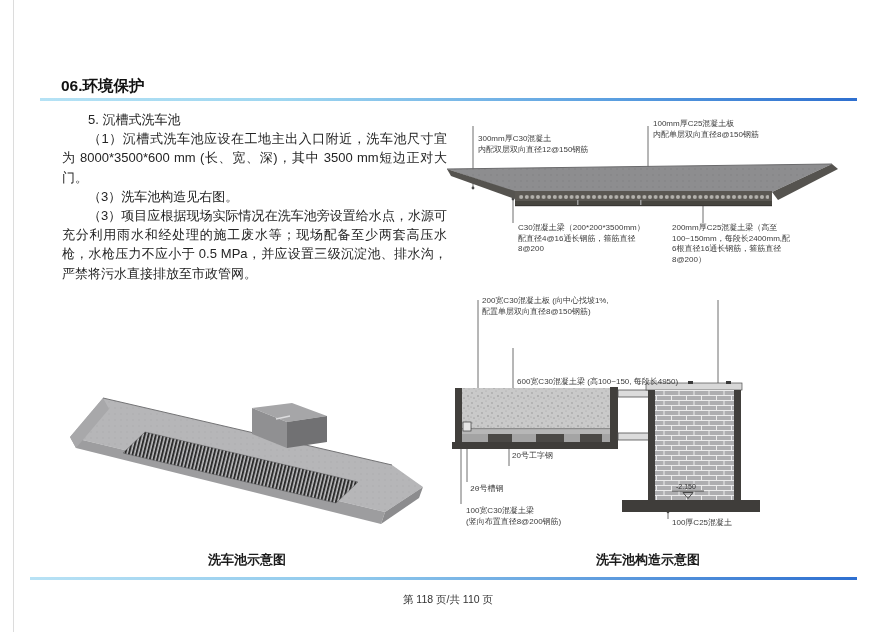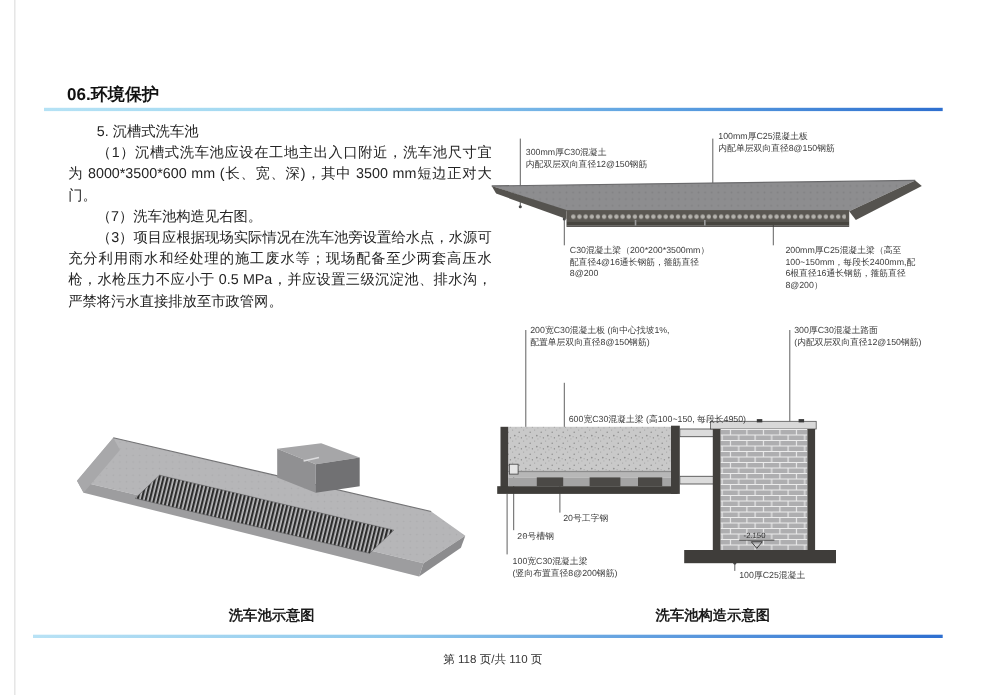--- a/index.html
+++ b/index.html
@@ -29,21 +29,21 @@
 
   <div class="edge-line"></div>
 
 
   <div class="section-title">06.环境保护</div>
   <div class="section-underline"></div>
 
   <div class="body-text">
     <p>5. 沉槽式洗车池</p>
     <p>（1）沉槽式洗车池应设在工地主出入口附近，洗车池尺寸宜 为 8000*3500*600 mm (长、宽、深)，其中 3500 mm短边正对大门。</p>
-    <p>（7）洗车池构造见右图。</p>
+    <p>（3）洗车池构造见右图。</p>
     <p>（3）项目应根据现场实际情况在洗车池旁设置给水点，水源可充分利用雨水和经处理的施工废水等；现场配备至少两套高压水枪，水枪压力不应小于 0.5 MPa，并应设置三级沉淀池、排水沟，严禁将污水直接排放至市政管网。</p>
   </div>
 
   <svg class="fig" style="left:440px;top:112px;" width="456" height="160" viewBox="0 0 456 160">
     <defs>
       <pattern id="dotpat" width="6" height="6" patternUnits="userSpaceOnUse">
         <circle cx="3" cy="3" r="0.8" fill="#000000" opacity="0.08"></circle>
       </pattern>
       <pattern id="rebar" width="5.6" height="10" patternUnits="userSpaceOnUse">
         <circle cx="2.8" cy="5" r="2" fill="#b4b2ad"></circle>
@@ -84,21 +84,21 @@
   </div>
   <div class="ann" style="left:653px;top:119px;">
     <div>100mm厚C25混凝土板</div>
     <div>内配单层双向直径8@150钢筋</div>
   </div>
   <div class="ann" style="left:518px;top:223px;">
     <div>C30混凝土梁（200*200*3500mm）</div>
     <div>配直径4@16通长钢筋，箍筋直径</div>
     <div>8@200</div>
   </div>
-  <div class="ann" style="left:714px;top:223px;">
+  <div class="ann" style="left:672px;top:223px;">
     <div>200mm厚C25混凝土梁（高至</div>
     <div>100~150mm，每段长2400mm,配</div>
     <div>6根直径16通长钢筋，箍筋直径</div>
     <div>8@200）</div>
   </div>
 
   <svg class="fig" style="left:40px;top:375px;" width="410" height="170" viewBox="0 0 410 170">
     <defs>
       <pattern id="grille" width="3.6" height="8" patternUnits="userSpaceOnUse" patternTransform="rotate(14)">
         <rect width="3.6" height="8" fill="#bdbdbf"></rect>
@@ -193,25 +193,21 @@
     </g>
   </svg>
 
   <div class="ann" style="left:482px;top:296px;">
     <div>200宽C30混凝土板 (向中心找坡1%,</div>
     <div>配置单层双向直径8@150钢筋)</div>
   </div>
   <div class="ann" style="left:517px;top:345px;margin-top:32px;">
     <div>600宽C30混凝土梁 (高100~150, 每段长4950)</div>
   </div>
-  <div class="ann" style="left:722px;top:296px;">
-    <div>300厚C30混凝土路面</div>
-    <div>(内配双层双向直径12@150钢筋)</div>
-  </div>
-  <div class="ann" style="left:512px;top:467px;">
+  <div class="ann" style="left:512px;top:451px;">
     <div>20号工字钢</div>
   </div>
   <div class="ann" style="left:470px;top:484px;font-family:Liberation Mono, monospace;">
     <div>20号槽钢</div>
   </div>
   <div class="ann" style="left:466px;top:506px;">
     <div>100宽C30混凝土梁</div>
     <div>(竖向布置直径8@200钢筋)</div>
   </div>
   <div class="ann" style="left:672px;top:518px;">

